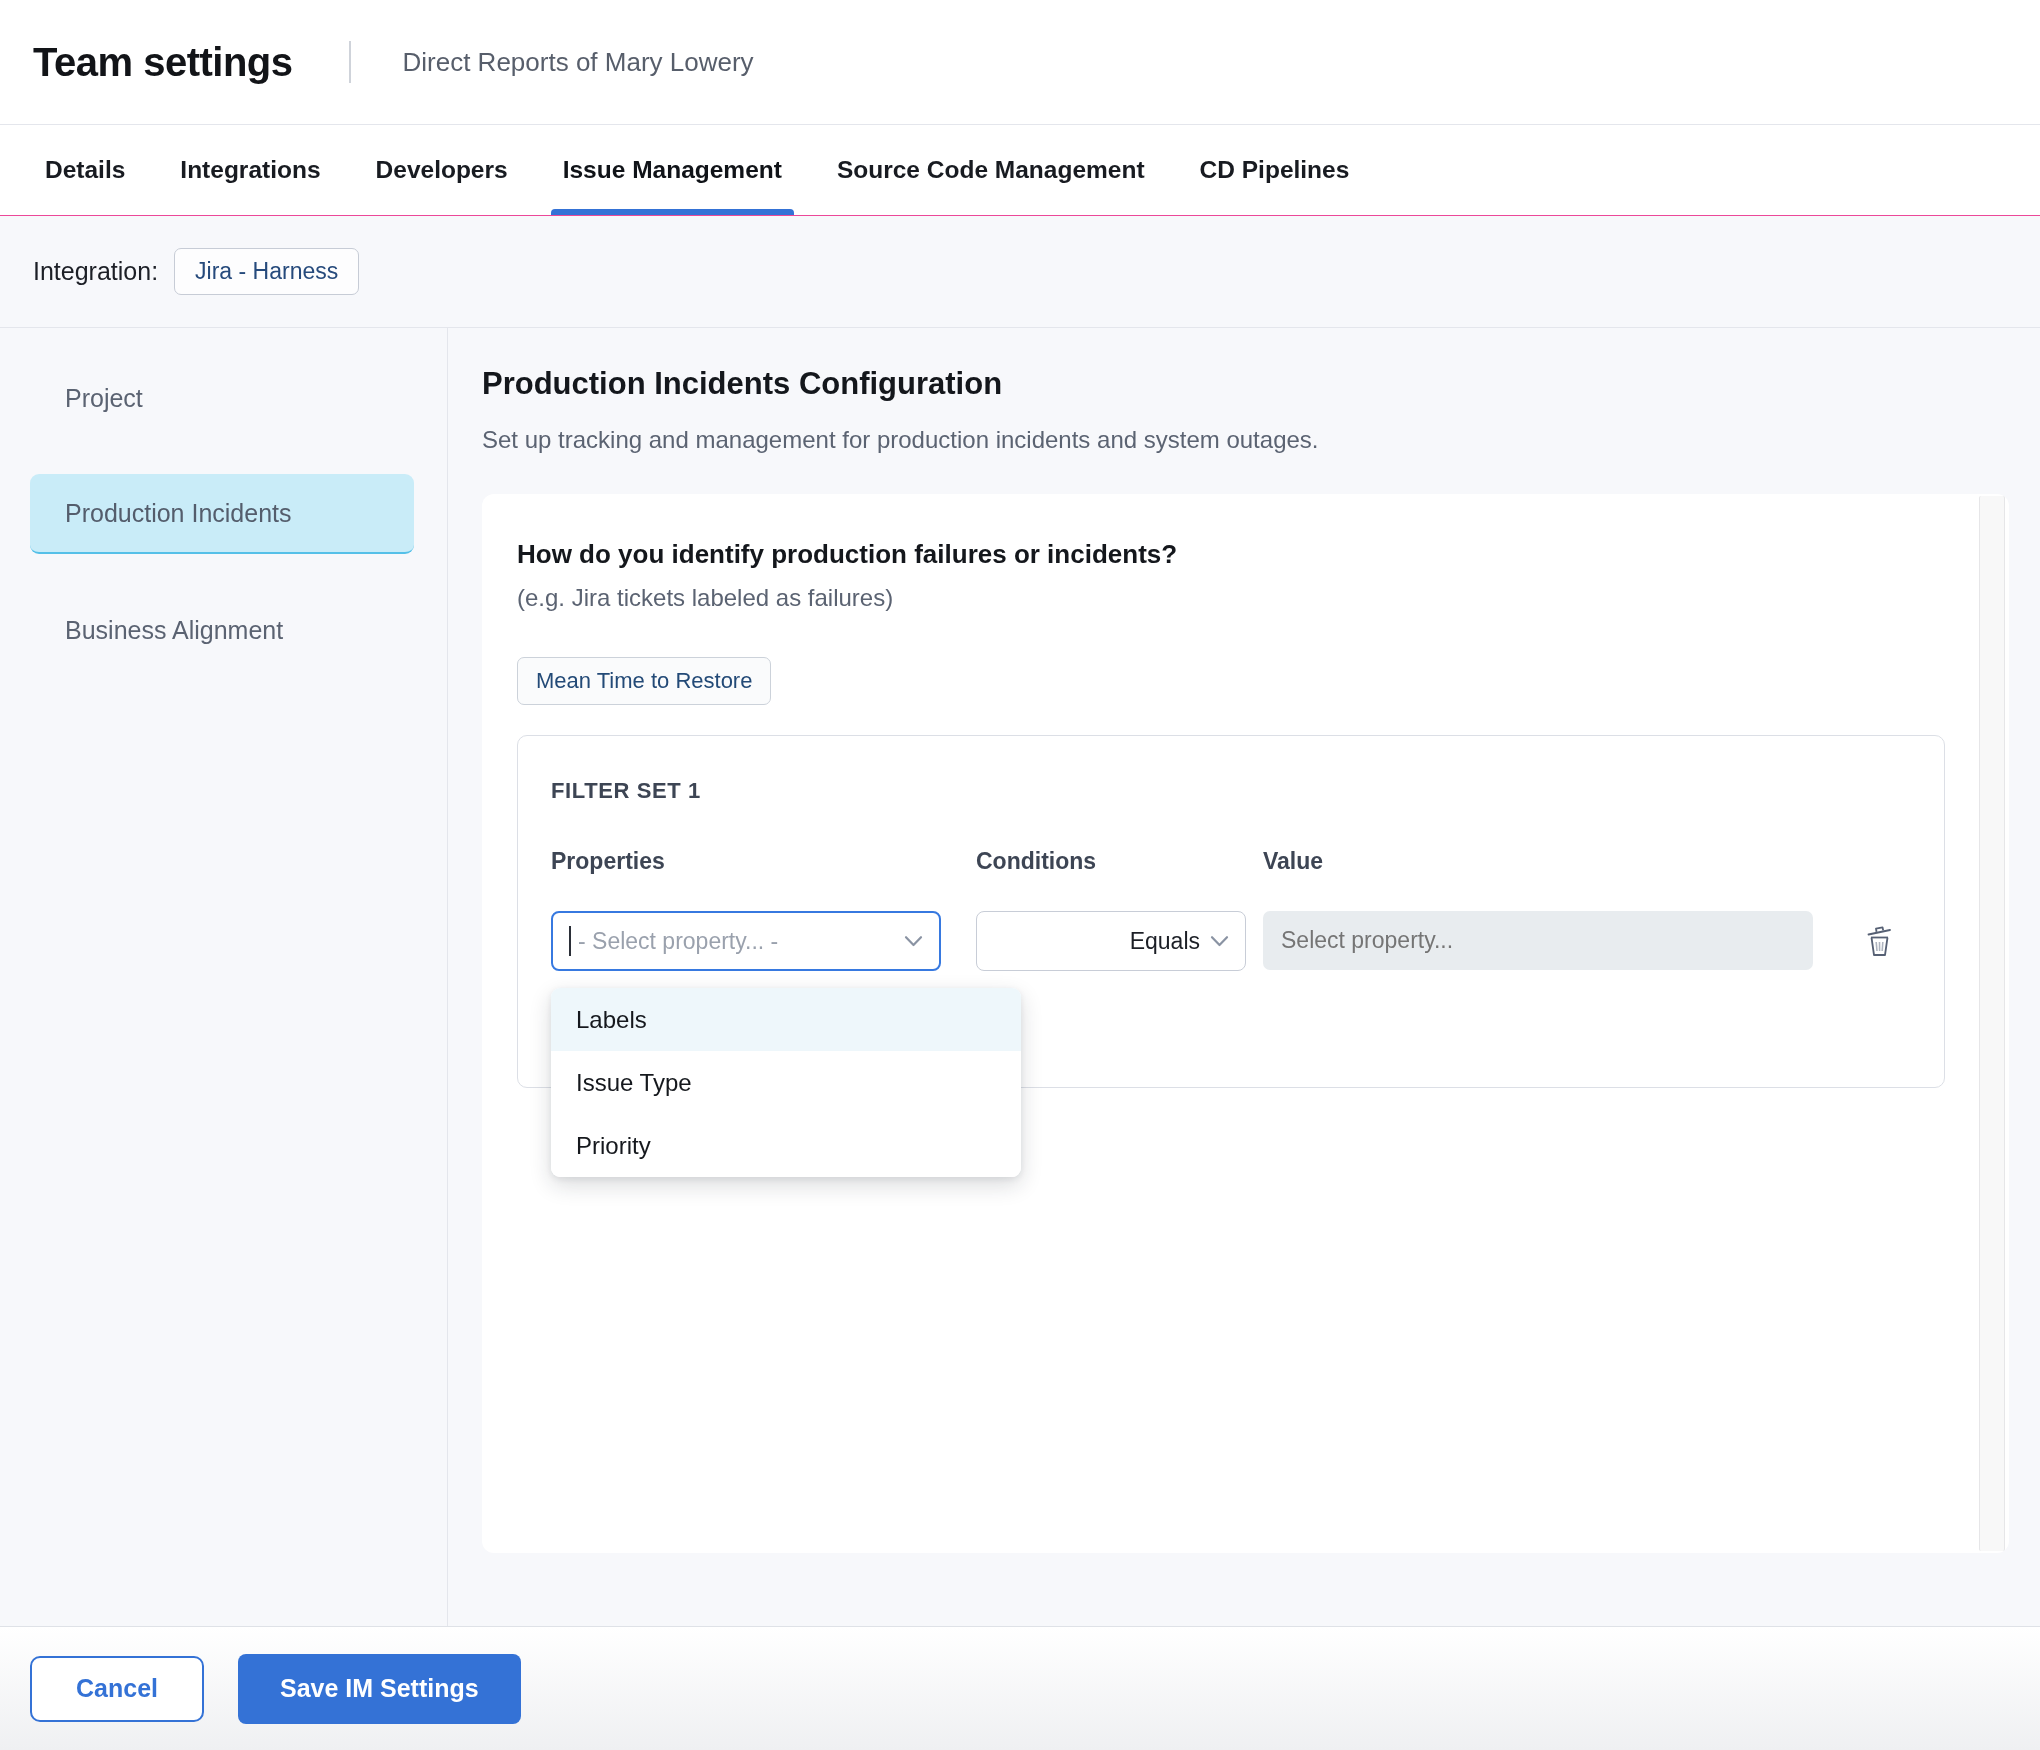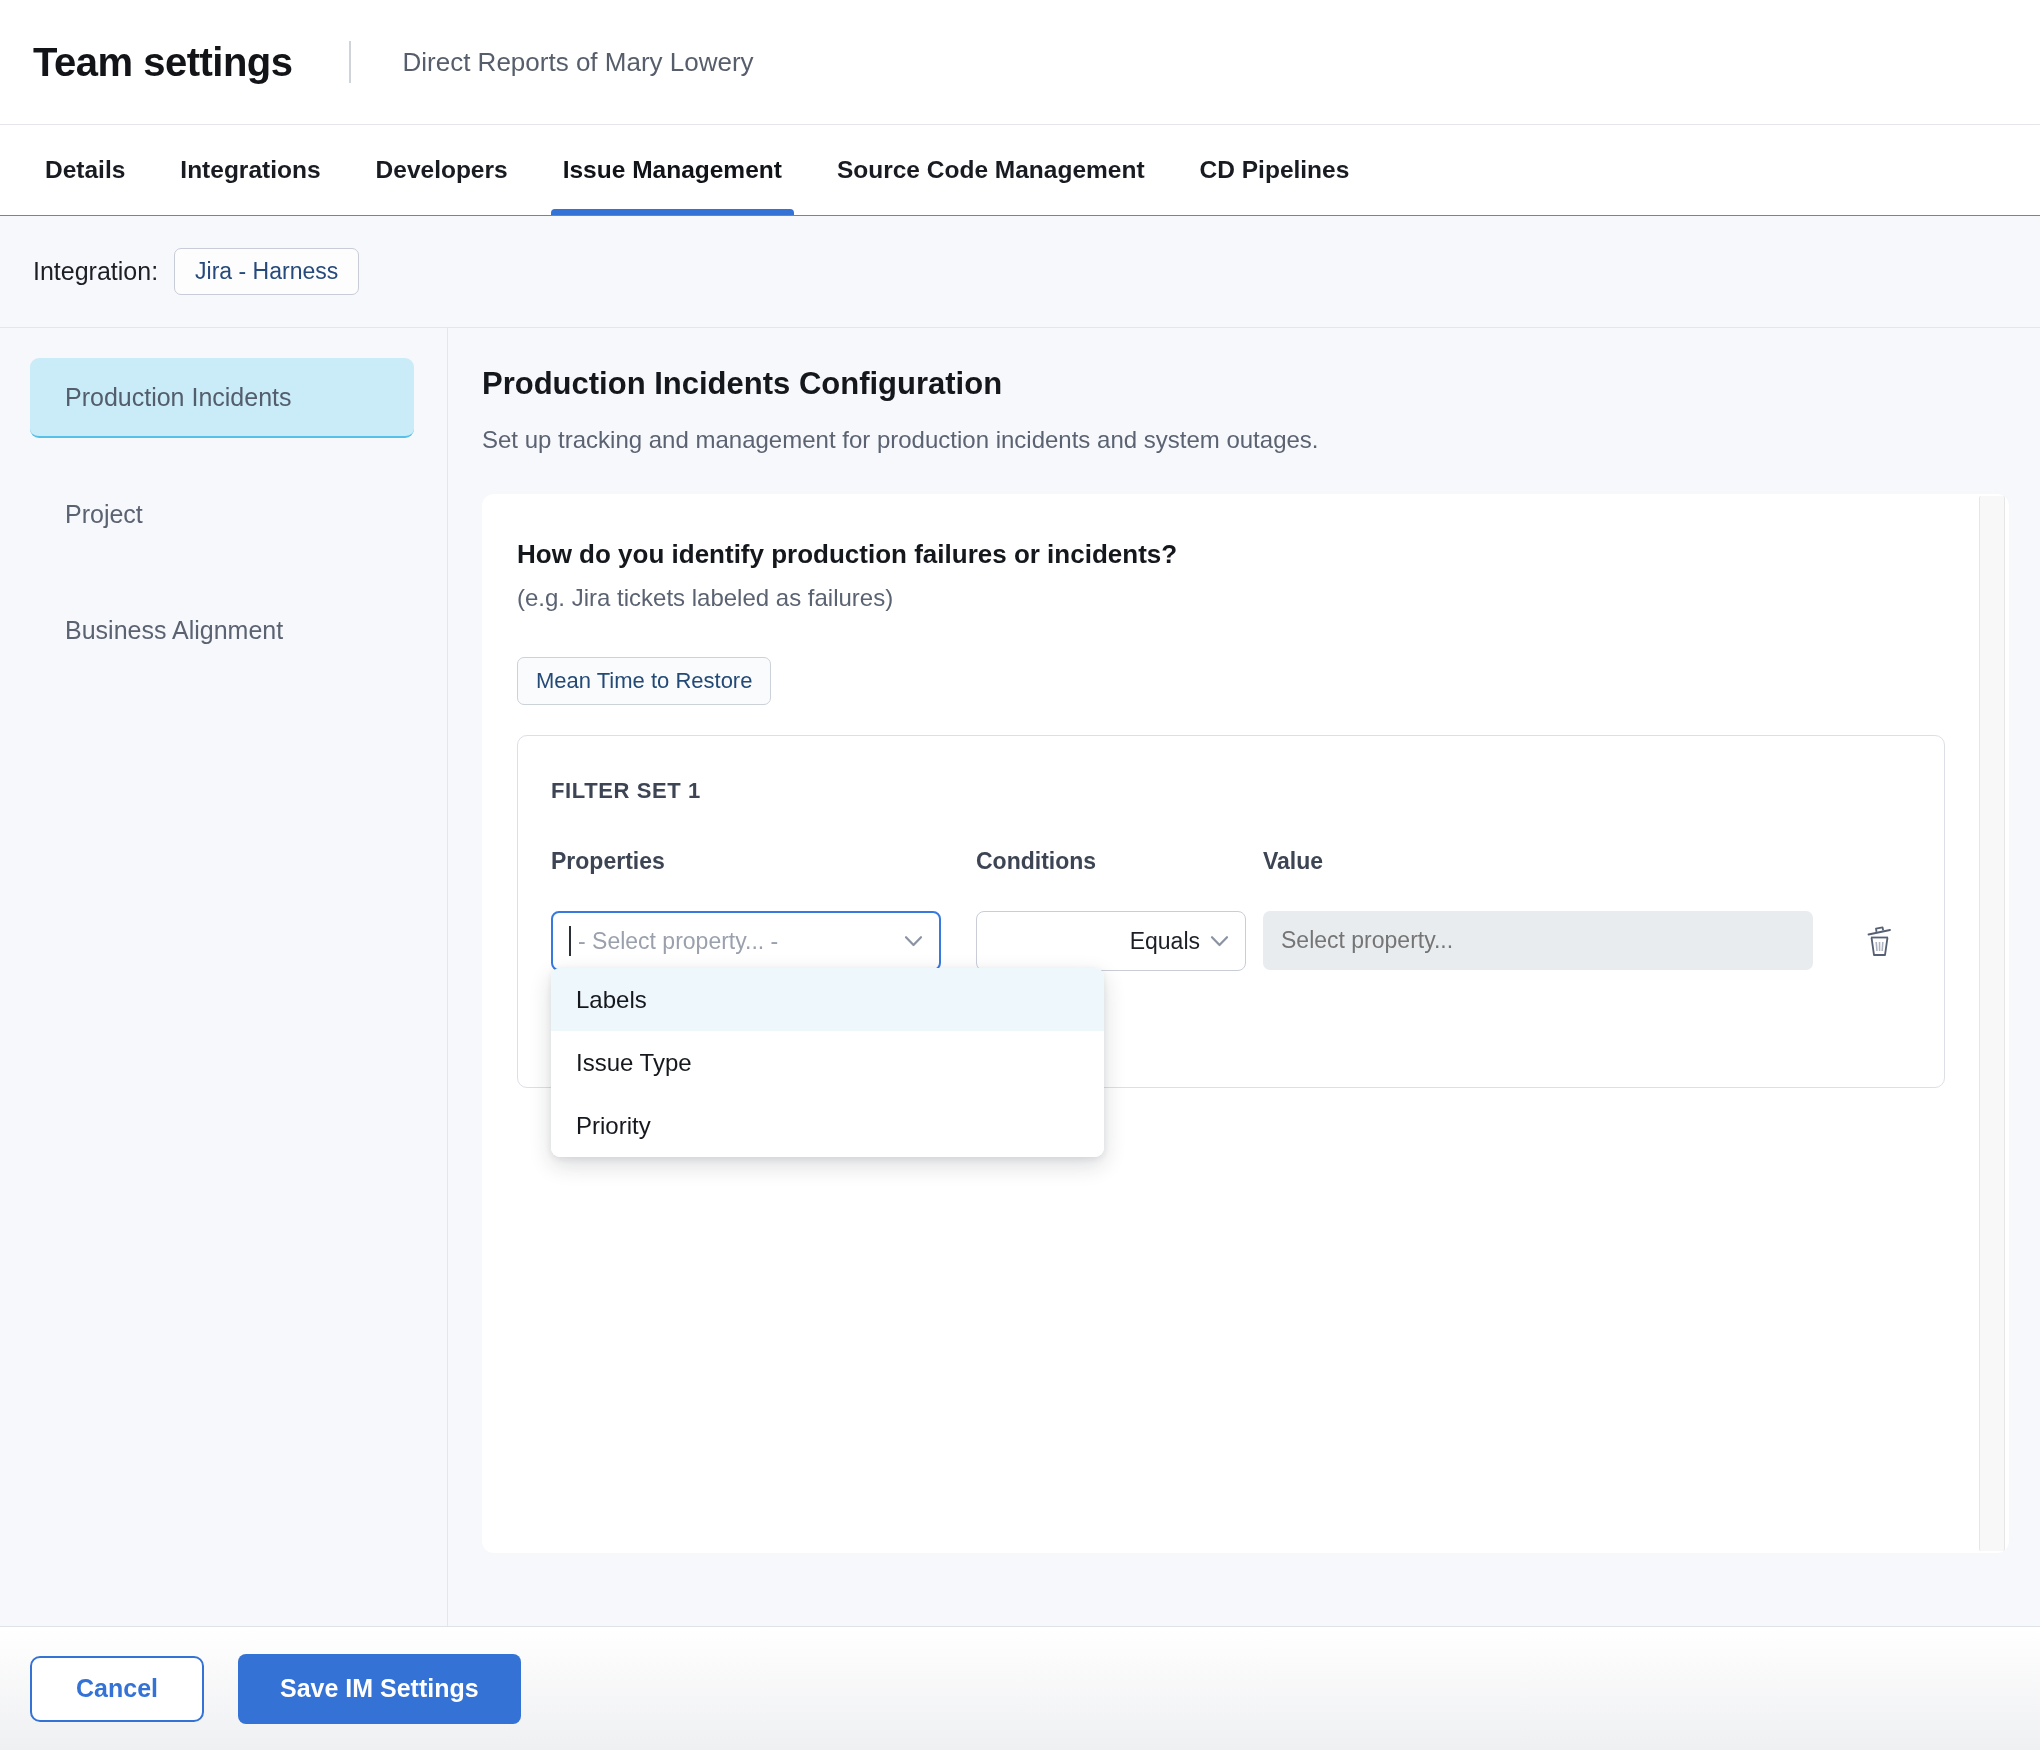--- a/index.html
+++ b/index.html
@@ -110,21 +110,21 @@
   .chev { flex: 0 0 auto; margin-left: 10px; display: flex; }
 
   .value-input {
     left: 745px; width: 550px; height: 59px; background: #e8ecef; border: none;
     border-radius: 7px; padding: 0 18px; font-size: 23px; color: #9aa1ad;
   }
 
   .trash-wrap { left: 1341px; width: 40px; justify-content: center; cursor: pointer; }
 
   .dropdown {
-    position: absolute; left: 33px; top: 232px; width: 553px; z-index: 10;
+    position: absolute; left: 33px; top: 252px; width: 470px; z-index: 10;
     background: #ffffff; border-radius: 9px;
     box-shadow: 0 8px 22px rgba(25,32,46,0.16), 0 2px 6px rgba(25,32,46,0.08);
     overflow: hidden;
   }
   .dd-option {
     height: 63px; display: flex; align-items: center; padding-left: 25px;
     font-size: 24px; color: #15181d; cursor: pointer; background: #ffffff;
   }
   .dd-option.highlighted { background: #eef7fb; }
 
@@ -167,22 +167,22 @@
   <div class="content">
 
     <div class="integration-row">
       <span class="int-label">Integration:</span>
       <span class="int-chip">Jira - Harness</span>
     </div>
 
     <div class="body-row">
 
       <div class="sidebar">
+        <div class="side-item">Project</div>
         <div class="side-item selected">Production Incidents</div>
-        <div class="side-item">Project</div>
         <div class="side-item">Business Alignment</div>
       </div>
 
       <div class="main">
         <h2>Production Incidents Configuration</h2>
         <div class="page-sub">Set up tracking and management for production incidents and system outages.</div>
 
         <div class="card">
           <div class="scroll-track"></div>
 

